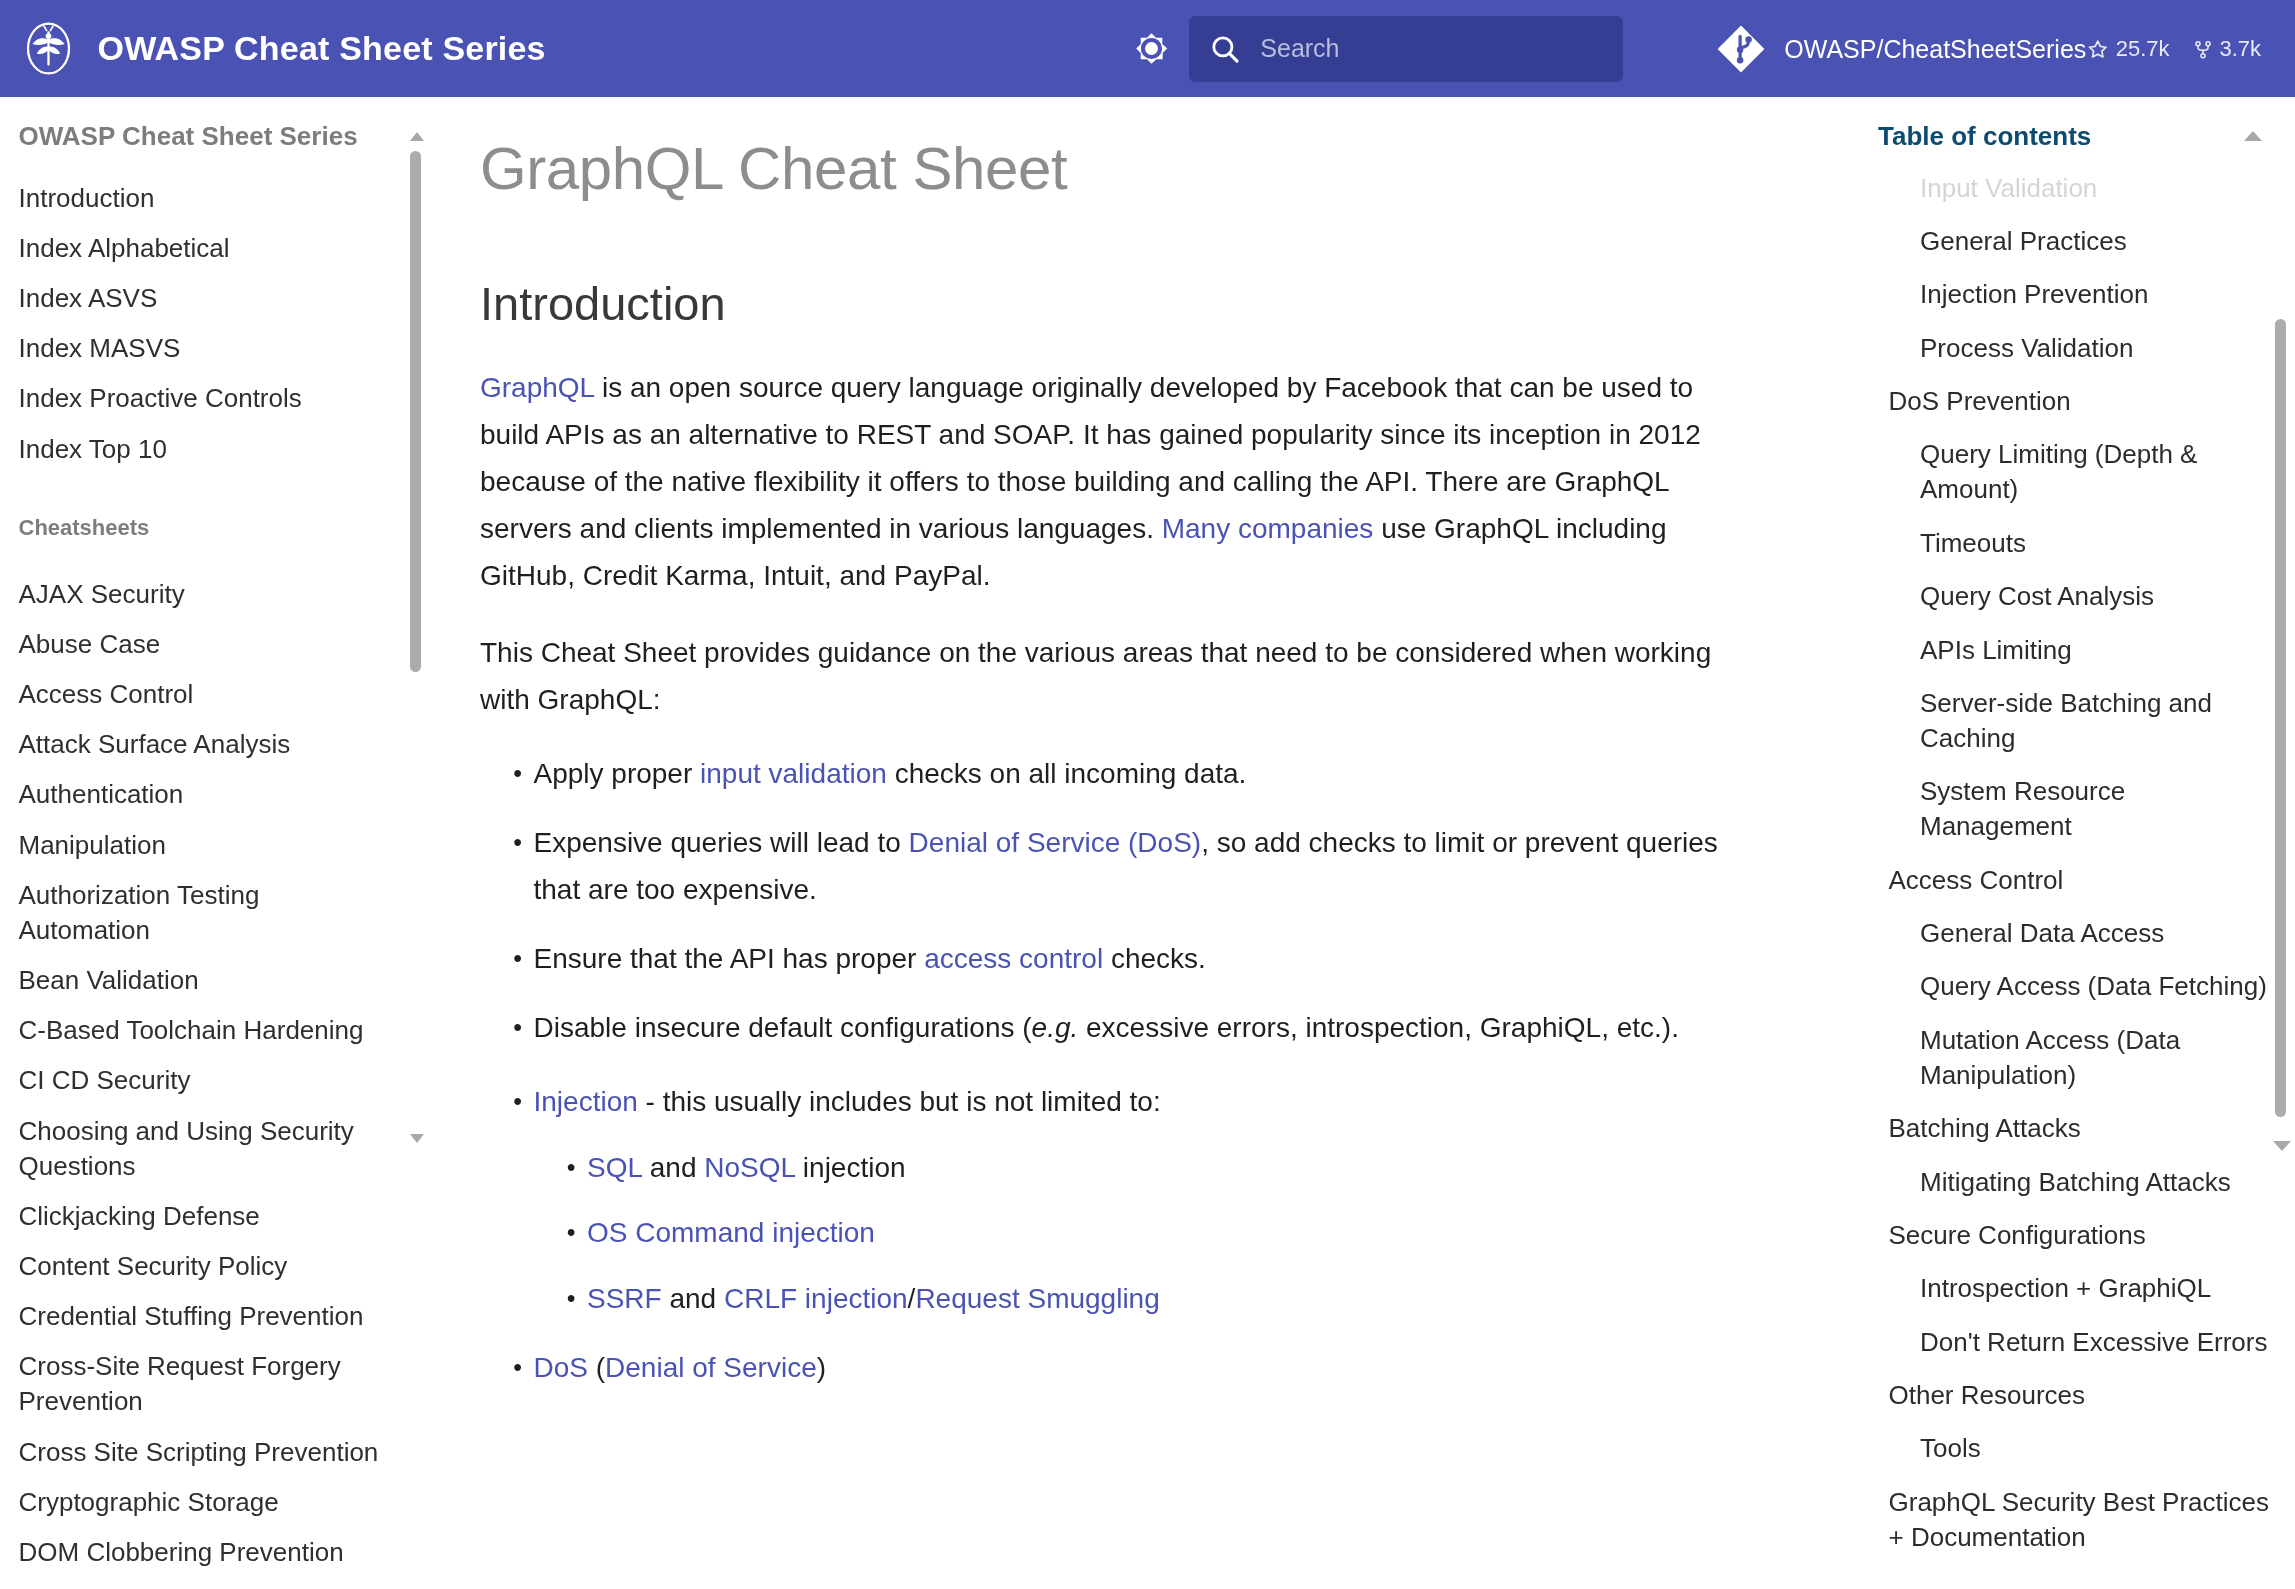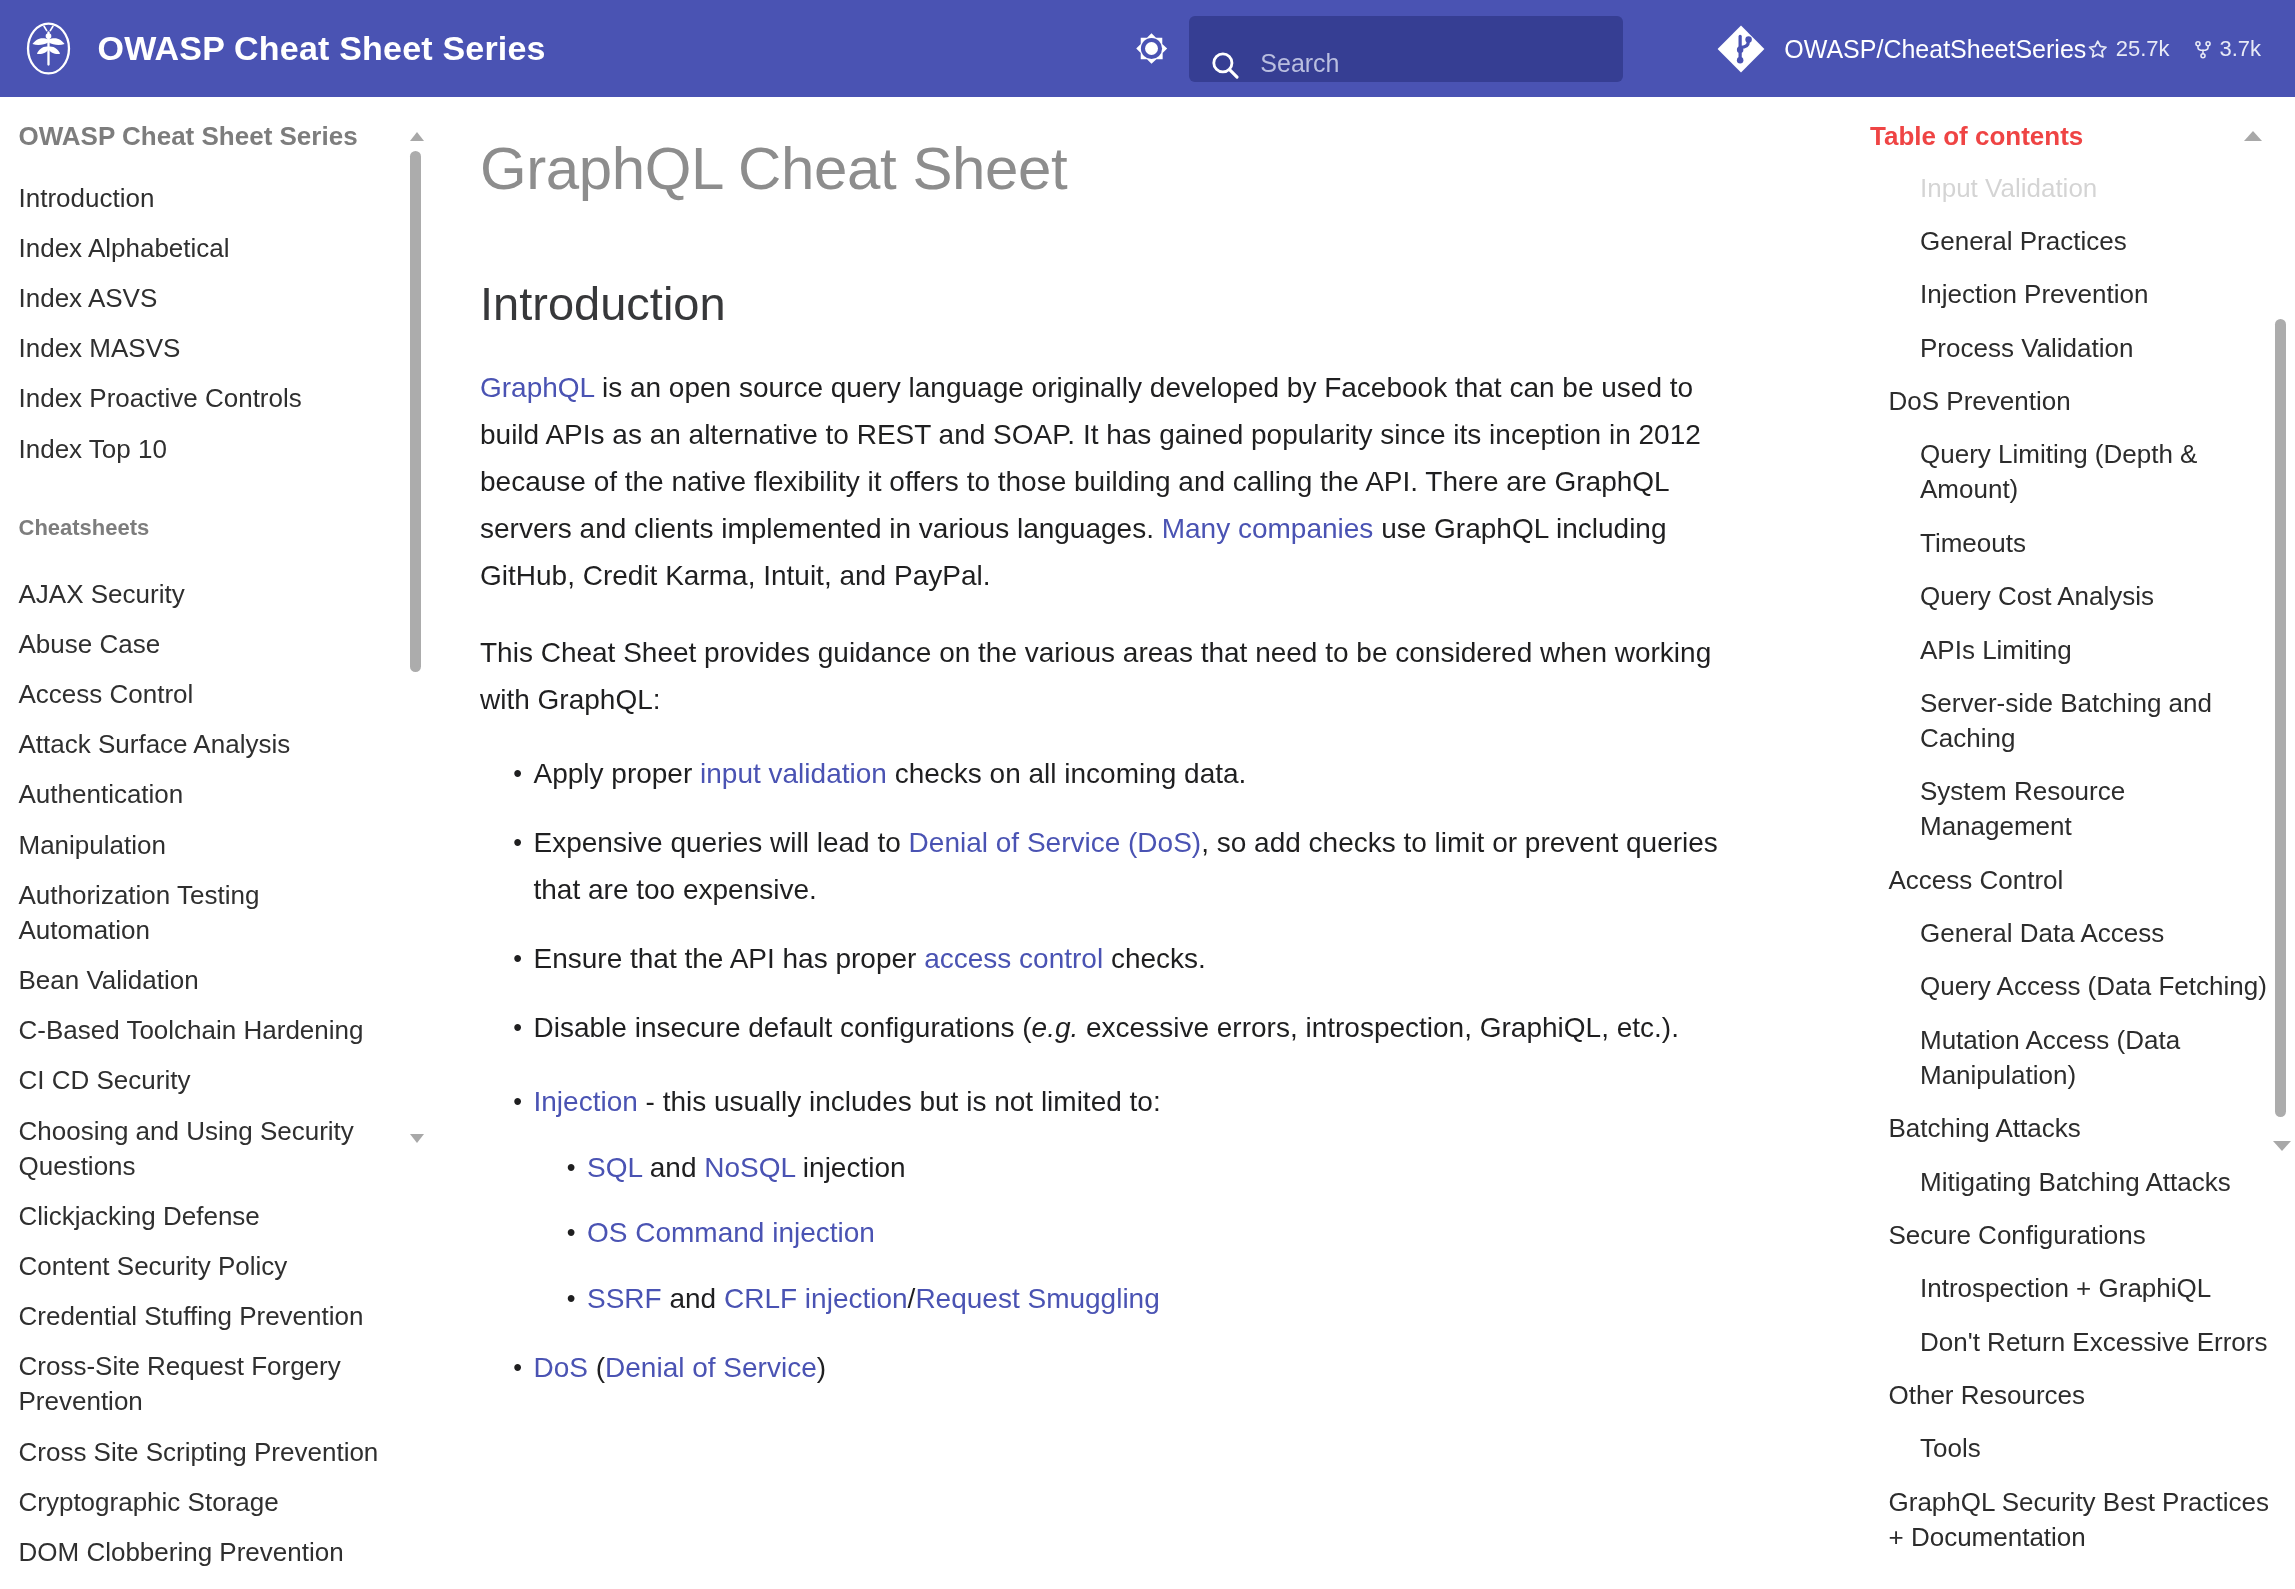--- a/index.html
+++ b/index.html
@@ -29,21 +29,21 @@
   }
   .hdr-spacer { flex: 1 1 auto; }
   .theme-toggle {
     width: 55px; height: 55px; flex: 0 0 auto;
     display: flex; align-items: center; justify-content: center;
     cursor: pointer; margin-right: 10px;
   }
   .search-wrap {
     width: 434px; height: 66px; flex: 0 0 auto;
     background: #363e93; border-radius: 5.9px;
-    display: flex; align-items: flex-end; padding-left: 18.5px;
+    display: flex; align-items: center; padding-left: 18.5px;
     cursor: text;
   }
   .search-ico { flex: 0 0 auto; display:flex; }
   .search-input {
     flex: 1 1 auto; background: transparent; border: none; outline: none;
     color: #fff; font-size: 25px; font-family: "Liberation Sans", sans-serif;
     margin-left: 18.5px; padding: 0; height: 37px;
   }
   .search-input::placeholder { color: #b9bedf; opacity: 1; }
   .repo-block {
@@ -155,21 +155,21 @@
   .toc {
     width: 445px; flex: 0 0 445px;
     position: relative; padding: 22px 25px 0 20px;
     overflow: hidden;
   }
   .toc-head {
     display: flex; align-items: flex-start; justify-content: space-between;
     margin-bottom: 8.4px;
   }
   .toc-title {
-    color: #ef4444; font-size: 26px; font-weight: bold; line-height: 34px;
+    color: #0c4a6e; font-size: 26px; font-weight: bold; line-height: 34px; margin-left: 8px;
   }
   .toc-arrow-up {
     width: 0; height: 0; margin-top: 11.8px; margin-right: 8.4px;
     border-left: 9.2px solid transparent; border-right: 9.2px solid transparent;
     border-bottom: 10px solid #a8a8a8; cursor: pointer;
   }
   .toc-list { margin-top: 1.7px; }
   .toc-l1 {
     color: #2c2c2c; font-size: 26px; line-height: 35px;
     padding: 9.2px 0 9.2px 18.5px; cursor: pointer;

